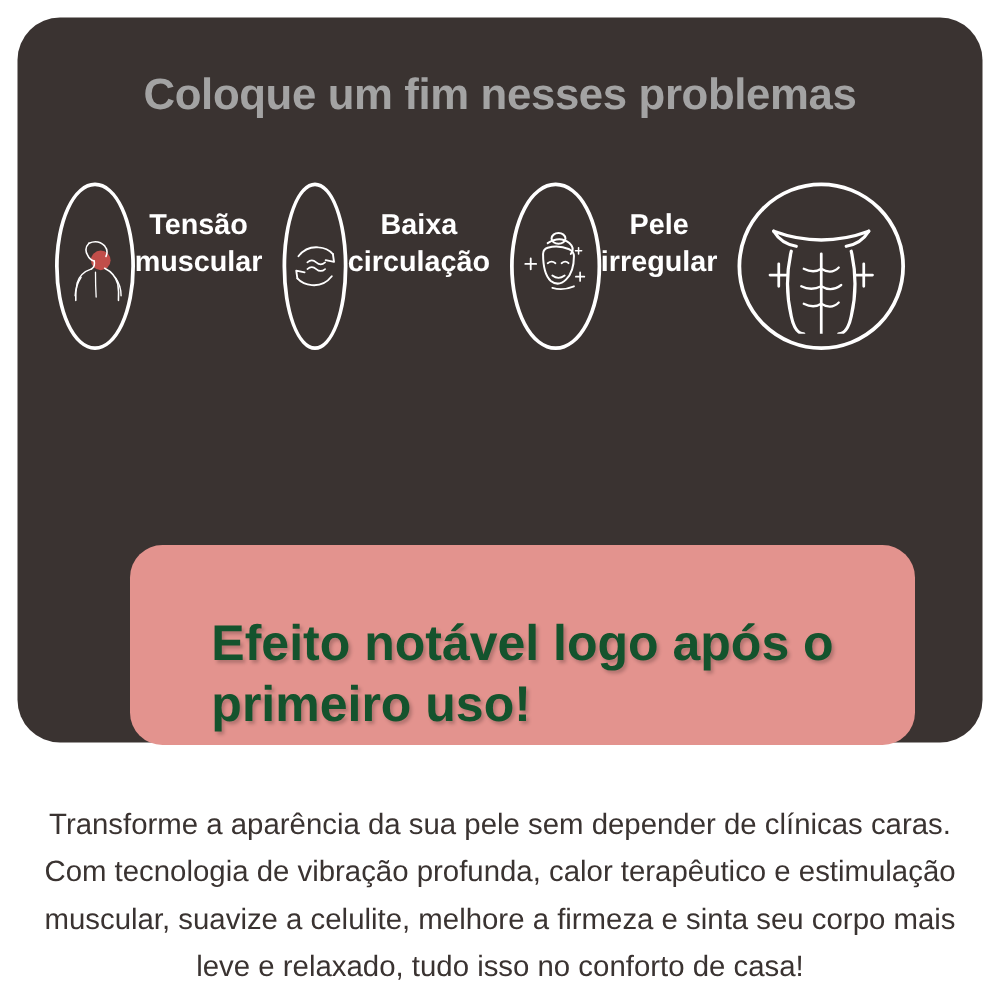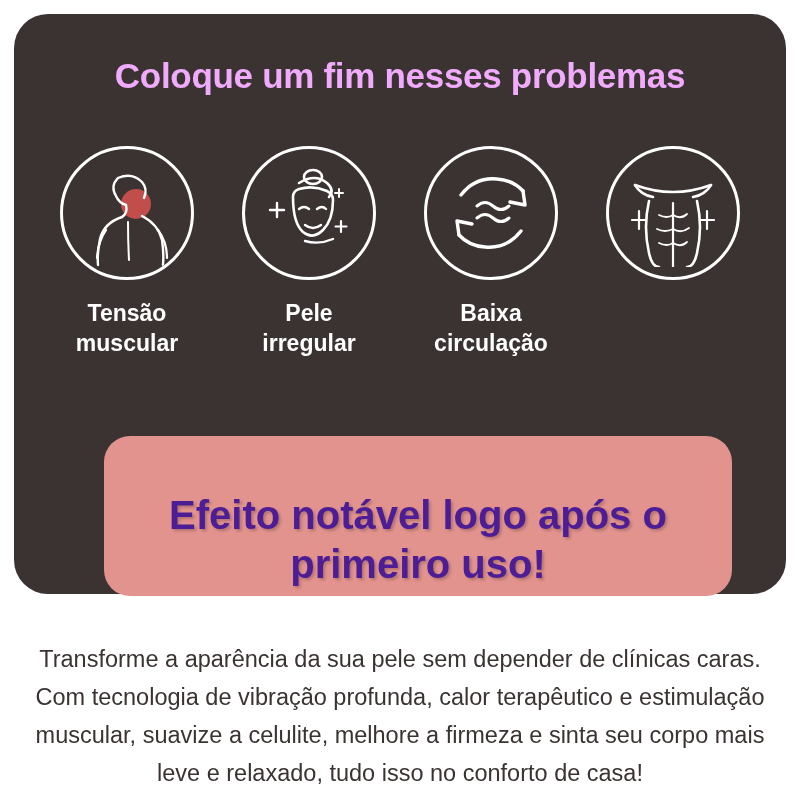--- a/index.html
+++ b/index.html
@@ -20,39 +20,38 @@
     left: 14px; top: 14px;
     width: 772px; height: 580px;
     background: #3a3331;
     border-radius: 34px;
   }
   .headline {
     position: absolute;
     left: 0; top: 42px;
     width: 772px;
     text-align: center;
-    color: #f0abfc;
+    color: #a3a3a3;
     font-size: 35px;
     font-weight: bold;
     letter-spacing: -0.3px;
   }
   
   .icon-row {
     position: absolute;
     left: 30px; top: 132px;
     width: 712px;
     display: flex;
     justify-content: space-between;
     align-items: flex-start;
   }
   .icon-cell {
     width: 166px;
     display: flex;
-    flex-direction: column;
-    align-items: center;
+    flex-direction: row;
   }
   .circle {
     width: 134px; height: 134px;
     border: 3px solid #ffffff;
     border-radius: 50%;
     display: flex;
     align-items: center;
     justify-content: center;
     overflow: hidden;
   }
@@ -71,25 +70,25 @@
     left: 104px; top: 436px;
     width: 628px; height: 160px;
     background: #e3938e;
     border-radius: 26px;
     display: flex;
     align-items: center;
     justify-content: center;
     padding: 0 28px;
   }
   .banner-text {
-    color: #4c1d95;
+    color: #14532d;
     font-size: 40px;
     font-weight: bold;
     line-height: 1.22;
-    text-align: center;
+    text-align: left;
     text-shadow: 2px 2px 3px rgba(0,0,0,0.22);
     white-space: pre-line;
     margin-top: 48px;
   }
   
   .paragraph {
     position: absolute;
     left: 34px; top: 640px;
     width: 732px;
     color: #3a3331;
@@ -123,50 +122,50 @@
             <path d="M86 72 q9 12 9 28" fill="none" stroke="#fff" stroke-width="2.2" stroke-linecap="round"></path>
             <path d="M56 64 q0 20 1 38" fill="none" stroke="#fff" stroke-width="2" stroke-linecap="round"></path>
           </svg>
         </div>
         <div class="icon-caption">Tensão
 muscular</div>
       </div>
 
       <div class="icon-cell">
         <div class="circle">
+          <svg width="104" height="104" viewBox="0 0 104 104">
+            <path d="M22 34 q14 -18 36 -16 q16 1 26 12" fill="none" stroke="#fff" stroke-width="3.4" stroke-linecap="round"></path>
+            <path d="M84 30 l2 14 l-15 -3" fill="none" stroke="#fff" stroke-width="3.4" stroke-linecap="round" stroke-linejoin="round"></path>
+            <path d="M82 70 q-14 18 -36 16 q-16 -1 -26 -12" fill="none" stroke="#fff" stroke-width="3.4" stroke-linecap="round"></path>
+            <path d="M20 74 l-2 -14 l15 3" fill="none" stroke="#fff" stroke-width="3.4" stroke-linecap="round" stroke-linejoin="round"></path>
+            <path d="M38 45 q8 -7 16 0 q8 7 16 0" fill="none" stroke="#fff" stroke-width="3" stroke-linecap="round"></path>
+            <path d="M38 57 q8 -7 16 0 q8 7 16 0" fill="none" stroke="#fff" stroke-width="3" stroke-linecap="round"></path>
+          </svg>
+        </div>
+        <div class="icon-caption">Baixa
+circulação</div>
+      </div>
+
+      <div class="icon-cell">
+        <div class="circle">
           <svg width="108" height="108" viewBox="0 0 108 108">
             <path d="M44 24 q16 -10 28 0 q8 7 2 14" fill="none" stroke="#fff" stroke-width="2.6" stroke-linecap="round"></path>
             <ellipse cx="58" cy="18" rx="9" ry="7" fill="none" stroke="#fff" stroke-width="2.6"></ellipse>
             <path d="M38 38 q0 -6 6 -8 q14 -4 28 2 q6 3 6 9 q0 20 -10 30 q-10 10 -20 2 q-10 -9 -10 -35 z" fill="none" stroke="#fff" stroke-width="2.6" stroke-linejoin="round"></path>
             <path d="M44 50 q5 -4 10 0" fill="none" stroke="#fff" stroke-width="2.4" stroke-linecap="round"></path>
             <path d="M62 50 q5 -4 9 0" fill="none" stroke="#fff" stroke-width="2.4" stroke-linecap="round"></path>
             <path d="M50 66 q8 6 16 0" fill="none" stroke="#fff" stroke-width="2.4" stroke-linecap="round"></path>
             <path d="M78 80 q-14 6 -28 2" fill="none" stroke="#fff" stroke-width="2.4" stroke-linecap="round"></path>
             <path d="M22 44 l0 14 M15 51 l14 0" stroke="#fff" stroke-width="2.4" stroke-linecap="round"></path>
             <path d="M86 62 l0 11 M80.5 67.5 l11 0" stroke="#fff" stroke-width="2.2" stroke-linecap="round"></path>
             <path d="M84 30 l0 8 M80 34 l8 0" stroke="#fff" stroke-width="2" stroke-linecap="round"></path>
           </svg>
         </div>
         <div class="icon-caption">Pele
 irregular</div>
-      </div>
-
-      <div class="icon-cell">
-        <div class="circle">
-          <svg width="104" height="104" viewBox="0 0 104 104">
-            <path d="M22 34 q14 -18 36 -16 q16 1 26 12" fill="none" stroke="#fff" stroke-width="3.4" stroke-linecap="round"></path>
-            <path d="M84 30 l2 14 l-15 -3" fill="none" stroke="#fff" stroke-width="3.4" stroke-linecap="round" stroke-linejoin="round"></path>
-            <path d="M82 70 q-14 18 -36 16 q-16 -1 -26 -12" fill="none" stroke="#fff" stroke-width="3.4" stroke-linecap="round"></path>
-            <path d="M20 74 l-2 -14 l15 3" fill="none" stroke="#fff" stroke-width="3.4" stroke-linecap="round" stroke-linejoin="round"></path>
-            <path d="M38 45 q8 -7 16 0 q8 7 16 0" fill="none" stroke="#fff" stroke-width="3" stroke-linecap="round"></path>
-            <path d="M38 57 q8 -7 16 0 q8 7 16 0" fill="none" stroke="#fff" stroke-width="3" stroke-linecap="round"></path>
-          </svg>
-        </div>
-        <div class="icon-caption">Baixa
-circulação</div>
       </div>
 
       <div class="icon-cell">
         <div class="circle">
           <svg width="108" height="108" viewBox="0 0 108 108">
             <path d="M16 26 q38 14 76 0" fill="none" stroke="#fff" stroke-width="2.6" stroke-linecap="round"></path>
             <path d="M16 26 q6 10 18 12" fill="none" stroke="#fff" stroke-width="2.6" stroke-linecap="round"></path>
             <path d="M92 26 q-6 10 -18 12" fill="none" stroke="#fff" stroke-width="2.6" stroke-linecap="round"></path>
             <path d="M30 42 q-6 26 0 52 q3 14 10 14" fill="none" stroke="#fff" stroke-width="2.6" stroke-linecap="round"></path>
             <path d="M78 42 q6 26 0 52 q-3 14 -10 14" fill="none" stroke="#fff" stroke-width="2.6" stroke-linecap="round"></path>

